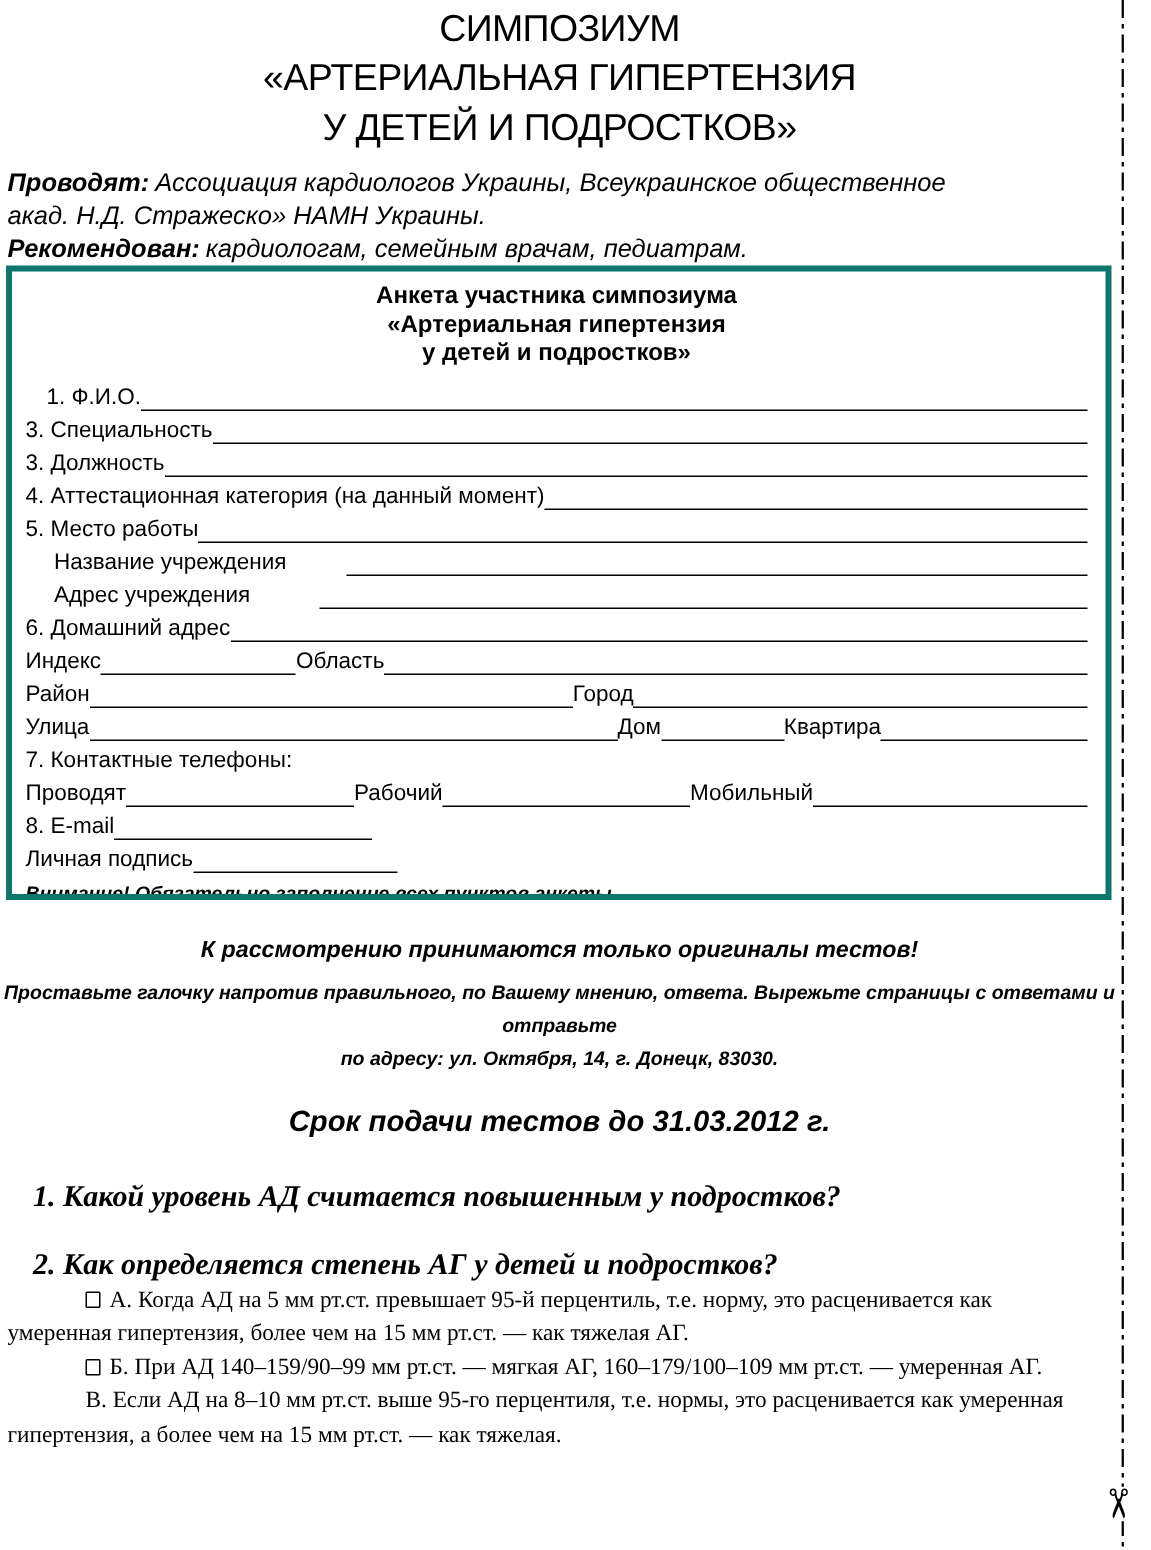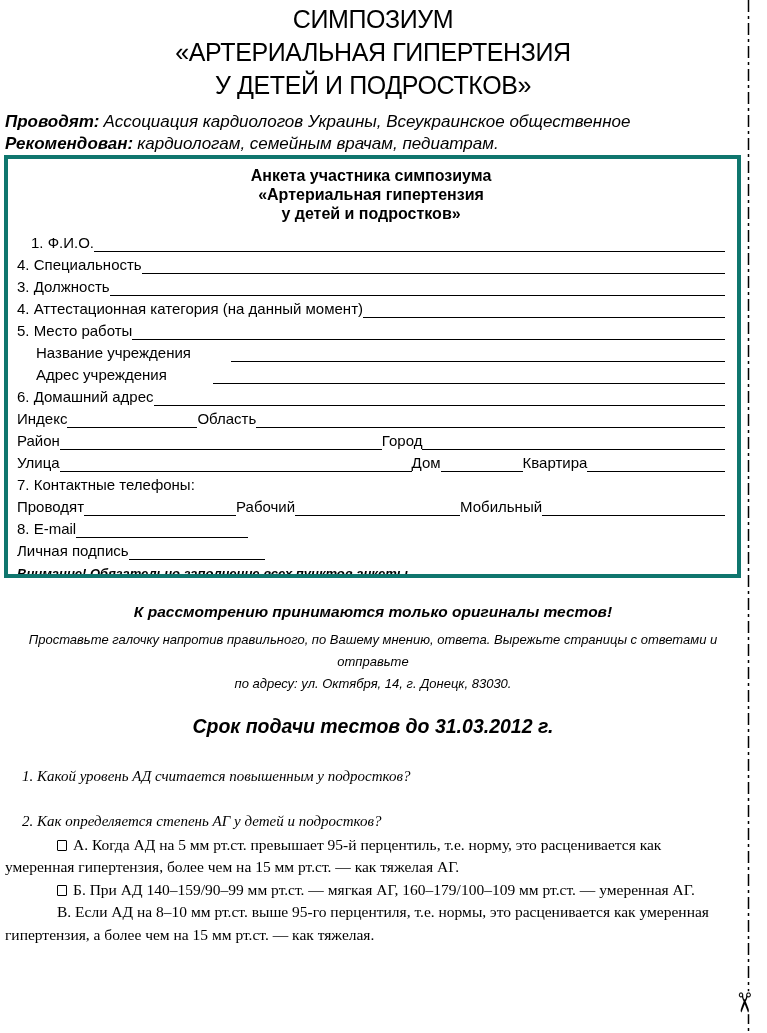--- a/index.html
+++ b/index.html
@@ -20,27 +20,27 @@
   .form-title{text-align:center;font-weight:bold;font-size:16px;line-height:19px;}
   .rows{margin-top:7px;}
   .frow{display:flex;align-items:flex-end;height:22px;font-size:15px;line-height:18px;white-space:nowrap;}
   .frow .lbl{flex:0 0 auto;}
   .fill{border-bottom:1.4px solid #000;height:14px;flex:0 0 auto;}
   .fill.grow{flex:1 1 auto;}
   .notice{margin-top:6px;font-weight:bold;font-style:italic;font-size:13px;}
 
   
   .inst-originals{margin-top:25px;text-align:center;font-weight:bold;font-style:italic;font-size:15.5px;line-height:18px;}
-  .inst-lines{margin:8px 0 0 0;text-align:center;font-weight:normal;font-style:italic;font-size:13px;line-height:22px;}
+  .inst-lines{margin:8px 0 0 0;text-align:center;font-weight:bold;font-style:italic;font-size:13px;line-height:22px;}
   .deadline{margin-top:20px;text-align:center;font-weight:bold;font-style:italic;font-size:19.5px;line-height:23px;}
 
   
   .questions{margin:28px 22px 0 5px;font-family:"Liberation Serif",serif;}
   .qblock + .qblock{margin-top:25px;}
-  .q-title{font-weight:normal;font-style:italic;font-size:15px;line-height:20px;text-indent:17px;}
+  .q-title{font-weight:bold;font-style:italic;font-size:20px;line-height:20px;text-indent:17px;}
   .opt{font-size:15.5px;line-height:22.4px;text-indent:52px;margin:0;}
   .q-opts{margin-top:3px;}
   .cbx{display:inline-block;width:10px;height:11px;border:1.5px solid #000;border-radius:1px;
     margin-right:6px;vertical-align:-1px;box-sizing:border-box;background:#fff;}
 
   
   .cut-svg{position:absolute;top:0;left:0;pointer-events:none;}
   .scissors{position:absolute;left:733px;top:989px;font-size:27px;line-height:1;
     transform:rotate(90deg);background:#fff;font-family:"DejaVu Sans",sans-serif;}
 </style>
@@ -50,36 +50,37 @@
 <div class="content">
 
   <div class="main-title">
     <div>СИМПОЗИУМ</div>
     <div>«АРТЕРИАЛЬНАЯ ГИПЕРТЕНЗИЯ</div>
     <div>У ДЕТЕЙ И ПОДРОСТКОВ»</div>
   </div>
 
   <div class="org">
     <div><span class="b">Проводят:</span><span>Ассоциация кардиологов Украины, Всеукраинское общественное</span></div>
+    <div>акад. Н.Д. Стражеско» НАМН Украины.</div>
     <div><span class="b">Рекомендован:</span><span>кардиологам, семейным врачам, педиатрам.</span></div>
   </div>
 
   <div class="form-box">
     <div class="form-title">
       <div>Анкета участника симпозиума</div>
       <div>«Артериальная гипертензия</div>
       <div>у детей и подростков»</div>
     </div>
     <div class="rows">
         <div class="frow" style="padding-left: 14px;">
           <span class="lbl">1. Ф.И.О.</span>
           <span class="fill grow"></span>
         </div>
         <div class="frow">
-          <span class="lbl">4. Специальность</span>
+          <span class="lbl">3. Специальность</span>
           <span class="fill grow"></span>
         </div>
         <div class="frow">
           <span class="lbl">3. Должность</span>
           <span class="fill grow"></span>
         </div>
         <div class="frow">
           <span class="lbl">4. Аттестационная категория (на данный момент)</span>
           <span class="fill grow"></span>
         </div>

